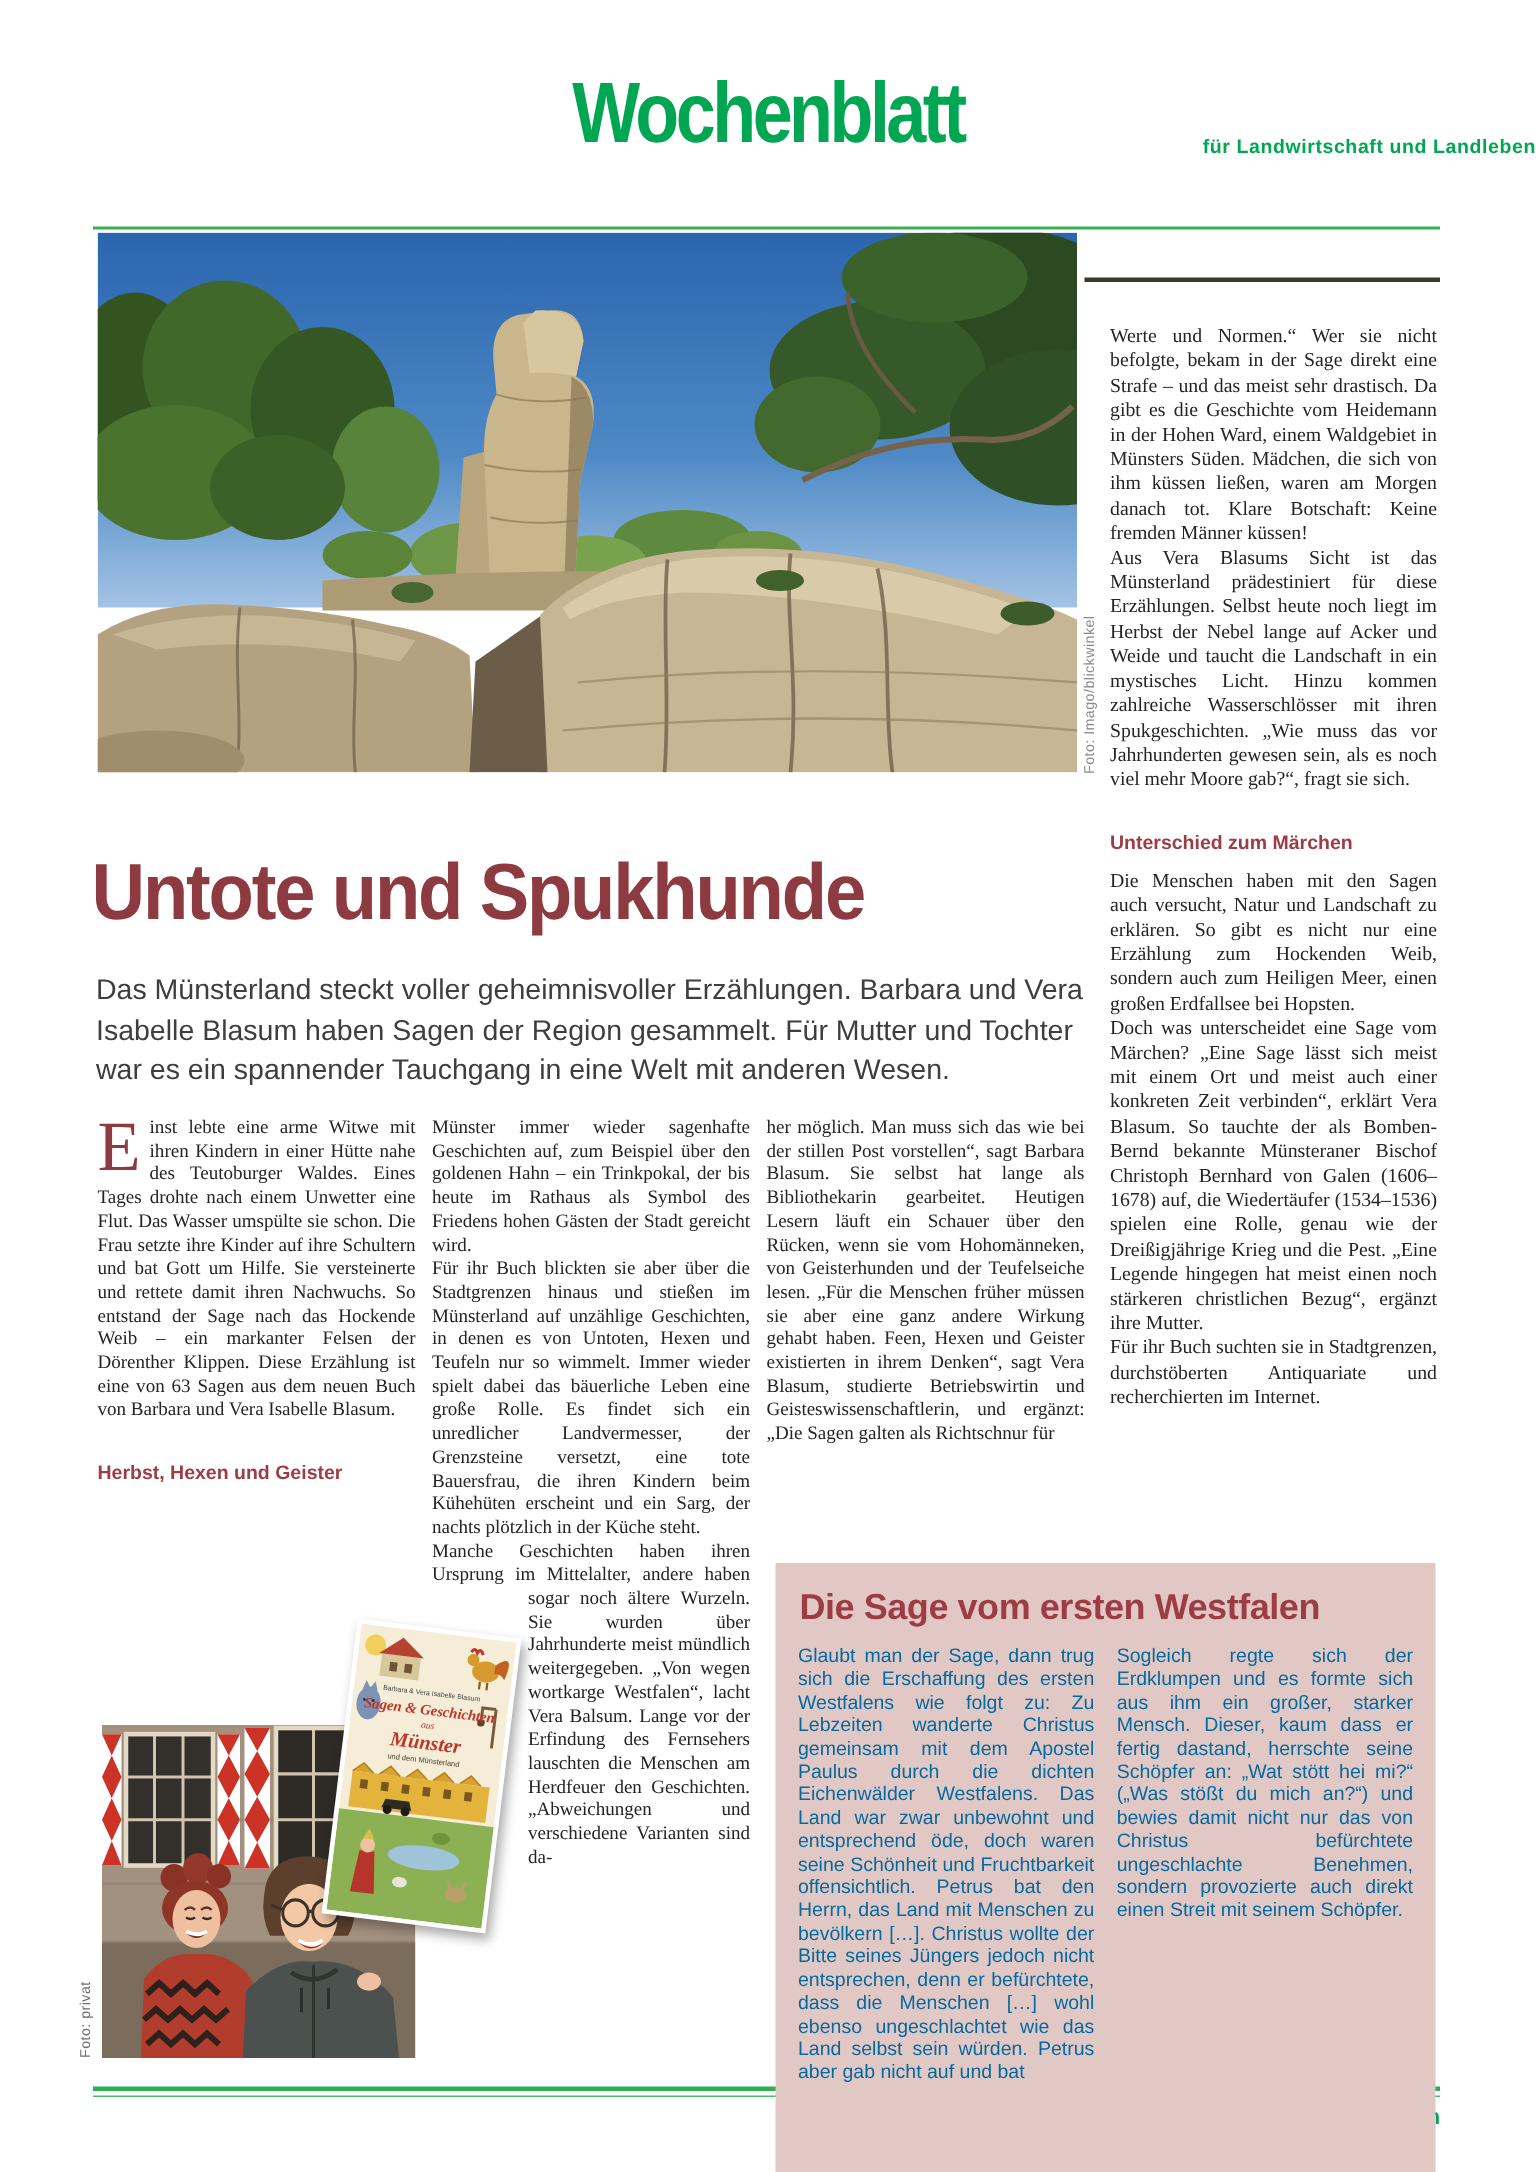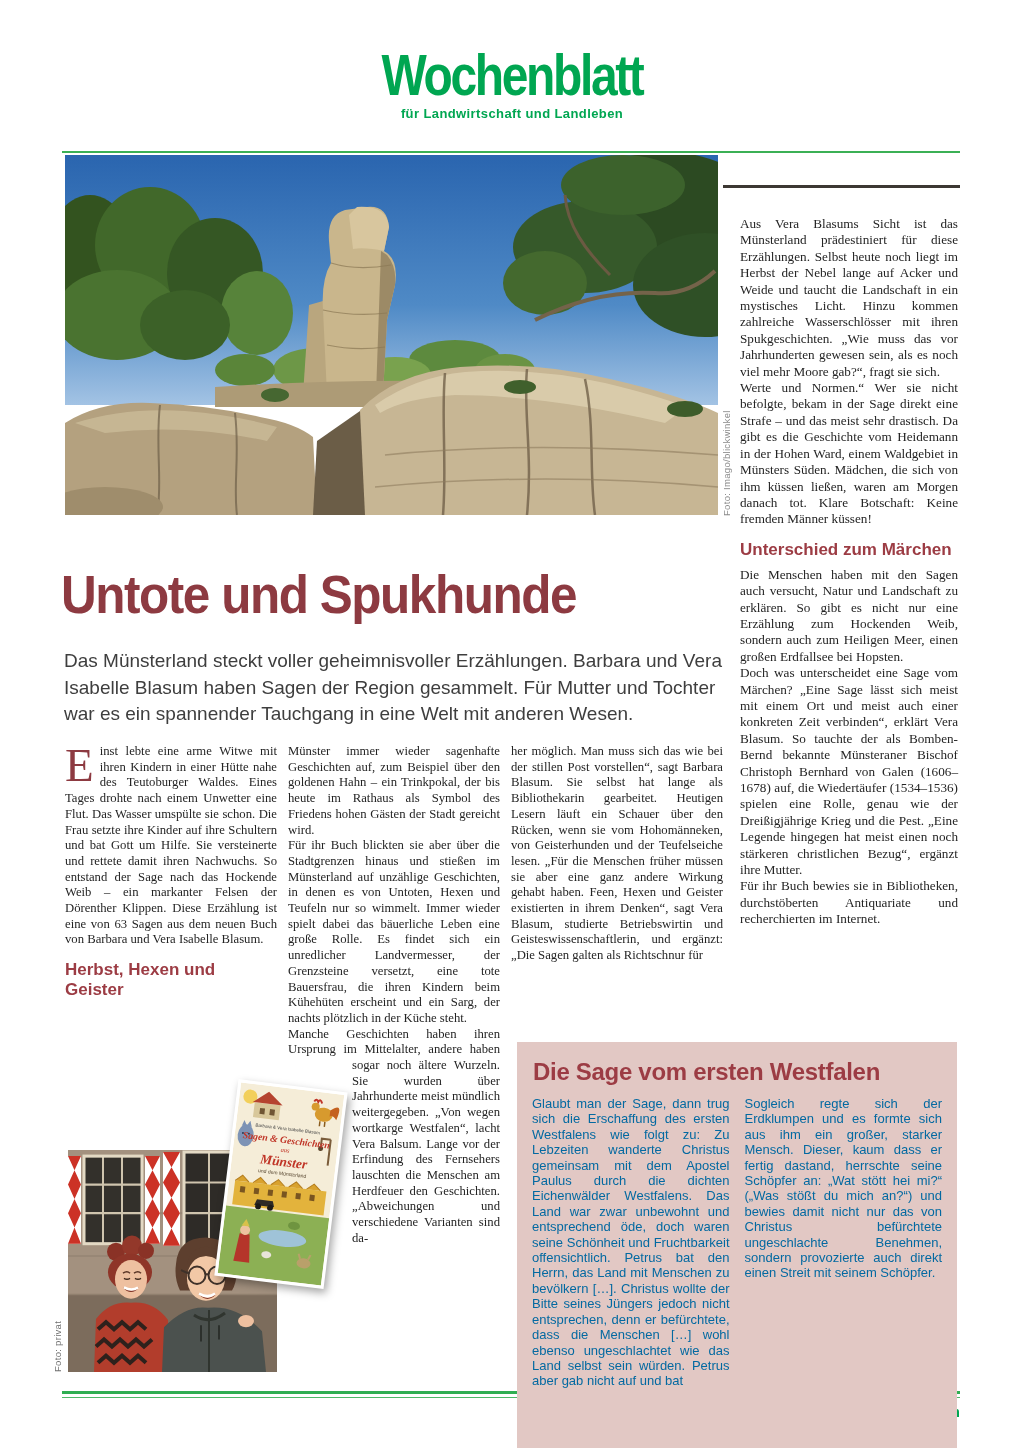--- a/index.html
+++ b/index.html
@@ -13,21 +13,21 @@
     position:relative;width:1024px;height:1448px;margin:0 auto;background:#ffffff;
     overflow:hidden;font-family:"Liberation Sans",sans-serif;
   }
   
   .masthead-title{
     position:absolute;top:42px;left:0;width:100%;text-align:center;
     font-size:51px;font-weight:bold;color:var(--green);letter-spacing:-2.5px;
     transform:scale(.94,1.12);transform-origin:center top;
   }
   .masthead-sub{
-    position:absolute;top:106px;left:0;width:100%;text-align:center;
+    position:absolute;top:90px;left:0;width:100%;text-align:right;
     font-size:13px;font-weight:bold;color:var(--green);letter-spacing:.4px;
   }
   .rule-green-top{position:absolute;left:62px;top:151px;width:898px;height:2px;background:#3bb055;}
   .rule-dark{position:absolute;left:723px;top:185px;width:237px;height:3px;background:#3c3833;}
 
   
   .main-photo{position:absolute;left:65px;top:155px;width:653px;height:360px;overflow:hidden;}
   .main-photo svg{display:block;width:100%;height:100%;}
   .credit-vert{
     position:absolute;writing-mode:vertical-rl;transform:rotate(180deg);
@@ -62,22 +62,22 @@
     position:absolute;left:740px;top:216px;width:218px;
     font-family:"Liberation Serif",serif;font-size:13.2px;line-height:16.4px;
     text-align:justify;color:#242424;
   }
   .right-col p{margin:0;}
   .dropcap{
     float:left;font-family:"Liberation Serif",serif;font-size:47px;line-height:41px;
     color:var(--maroon);padding:1px 6px 0 0;
   }
   .subhead{
-    font-family:"Liberation Sans",sans-serif;font-weight:bold;font-size:17px;
-    line-height:20px;color:var(--subhead);text-align:left;margin:12px 0 7px;
+    font-family:"Liberation Sans",sans-serif;font-weight:bold;font-size:13px;
+    line-height:20px;color:var(--subhead);text-align:left;margin:24px 0 7px;
   }
   .book-spacer{float:left;width:64px;height:205px;}
 
   
   .duo-photo{position:absolute;left:68px;top:1150px;width:209px;height:222px;overflow:hidden;}
   .duo-photo svg{display:block;width:100%;height:100%;}
   .book-cover{
     position:absolute;left:226px;top:1085px;width:110px;height:198px;
     background:#fff;padding:3px;box-sizing:border-box;
     box-shadow:3px 4px 8px rgba(0,0,0,.35);transform:rotate(7deg);z-index:5;
@@ -192,26 +192,26 @@
     <p>Münster immer wieder sagenhafte Geschichten auf, zum Beispiel über den goldenen Hahn – ein Trinkpokal, der bis heute im Rathaus als Symbol des Friedens hohen Gästen der Stadt gereicht wird.</p>
     <p>Für ihr Buch blickten sie aber über die Stadtgrenzen hinaus und stießen im Münsterland auf unzählige Geschichten, in denen es von Untoten, Hexen und Teufeln nur so wimmelt. Immer wieder spielt dabei das bäuerliche Leben eine große Rolle. Es findet sich ein unredlicher Landvermesser, der Grenzsteine versetzt, eine tote Bauersfrau, die ihren Kindern beim Kühehüten erscheint und ein Sarg, der nachts plötzlich in der Küche steht.</p>
     <p><span>Manche Geschichten haben ihren Ursprung im Mittelalter, andere haben sogar noch ältere Wurzeln.</span> <span class="book-spacer"></span><span>Sie wurden über Jahrhunderte meist mündlich weitergegeben. „Von wegen wortkarge Westfalen“, lacht Vera Balsum. Lange vor der Erfindung des Fernsehers lauschten die Menschen am Herdfeuer den Geschichten. „Abweichungen und verschiedene Varianten sind da-</span></p>
   </div>
 
   <div class="col" id="col3">
     <p>her möglich. Man muss sich das wie bei der stillen Post vorstellen“, sagt Barbara Blasum. Sie selbst hat lange als Bibliothekarin gearbeitet. Heutigen Lesern läuft ein Schauer über den Rücken, wenn sie vom Hohomänneken, von Geisterhunden und der Teufelseiche lesen. „Für die Menschen früher müssen sie aber eine ganz andere Wirkung gehabt haben. Feen, Hexen und Geister existierten in ihrem Denken“, sagt Vera Blasum, studierte Betriebswirtin und Geisteswissenschaftlerin, und ergänzt: „Die Sagen galten als Richtschnur für</p>
   </div>
 
   <div class="right-col">
+    <p>Werte und Normen.“ Wer sie nicht befolgte, bekam in der Sage direkt eine Strafe – und das meist sehr drastisch. Da gibt es die Geschichte vom Heidemann in der Hohen Ward, einem Waldgebiet in Münsters Süden. Mädchen, die sich von ihm küssen ließen, waren am Morgen danach tot. Klare Botschaft: Keine fremden Männer küssen!</p>
     <p>Aus Vera Blasums Sicht ist das Münsterland prädestiniert für diese Erzählungen. Selbst heute noch liegt im Herbst der Nebel lange auf Acker und Weide und taucht die Landschaft in ein mystisches Licht. Hinzu kommen zahlreiche Wasserschlösser mit ihren Spukgeschichten. „Wie muss das vor Jahrhunderten gewesen sein, als es noch viel mehr Moore gab?“, fragt sie sich.</p>
-    <p>Werte und Normen.“ Wer sie nicht befolgte, bekam in der Sage direkt eine Strafe – und das meist sehr drastisch. Da gibt es die Geschichte vom Heidemann in der Hohen Ward, einem Waldgebiet in Münsters Süden. Mädchen, die sich von ihm küssen ließen, waren am Morgen danach tot. Klare Botschaft: Keine fremden Männer küssen!</p>
     <div class="subhead">Unterschied zum Märchen</div>
     <p>Die Menschen haben mit den Sagen auch versucht, Natur und Landschaft zu erklären. So gibt es nicht nur eine Erzählung zum Hockenden Weib, sondern auch zum Heiligen Meer, einen großen Erdfallsee bei Hopsten.</p>
     <p>Doch was unterscheidet eine Sage vom Märchen? „Eine Sage lässt sich meist mit einem Ort und meist auch einer konkreten Zeit verbinden“, erklärt Vera Blasum. So tauchte der als Bomben-Bernd bekannte Münsteraner Bischof Christoph Bernhard von Galen (1606–1678) auf, die Wiedertäufer (1534–1536) spielen eine Rolle, genau wie der Dreißigjährige Krieg und die Pest. „Eine Legende hingegen hat meist einen noch stärkeren christlichen Bezug“, ergänzt ihre Mutter.</p>
-    <p>Für ihr Buch bewies sie in Bibliotheken, durchstöberten Antiquariate und recherchierten im Internet.</p>
+    <p>Für ihr Buch suchten sie in Stadtgrenzen, durchstöberten Antiquariate und recherchierten im Internet.</p>
   </div>
 
   <div class="duo-photo">
     <svg viewBox="0 0 209 218" preserveAspectRatio="none">
       <rect width="209" height="218" fill="#a3917f"></rect>
       <rect y="142" width="209" height="76" fill="#7c6c5c"></rect>
       <path d="M0,62 H209 M0,104 H209 M0,142 H209" stroke="#8f7f6e" stroke-width="2" opacity=".5"></path>
       <g>
         <rect x="16" y="6" width="58" height="86" fill="#33302b"></rect>
         <path d="M35,6 V92 M54,6 V92 M16,34 H74 M16,62 H74" stroke="#cfc4ae" stroke-width="2"></path>

